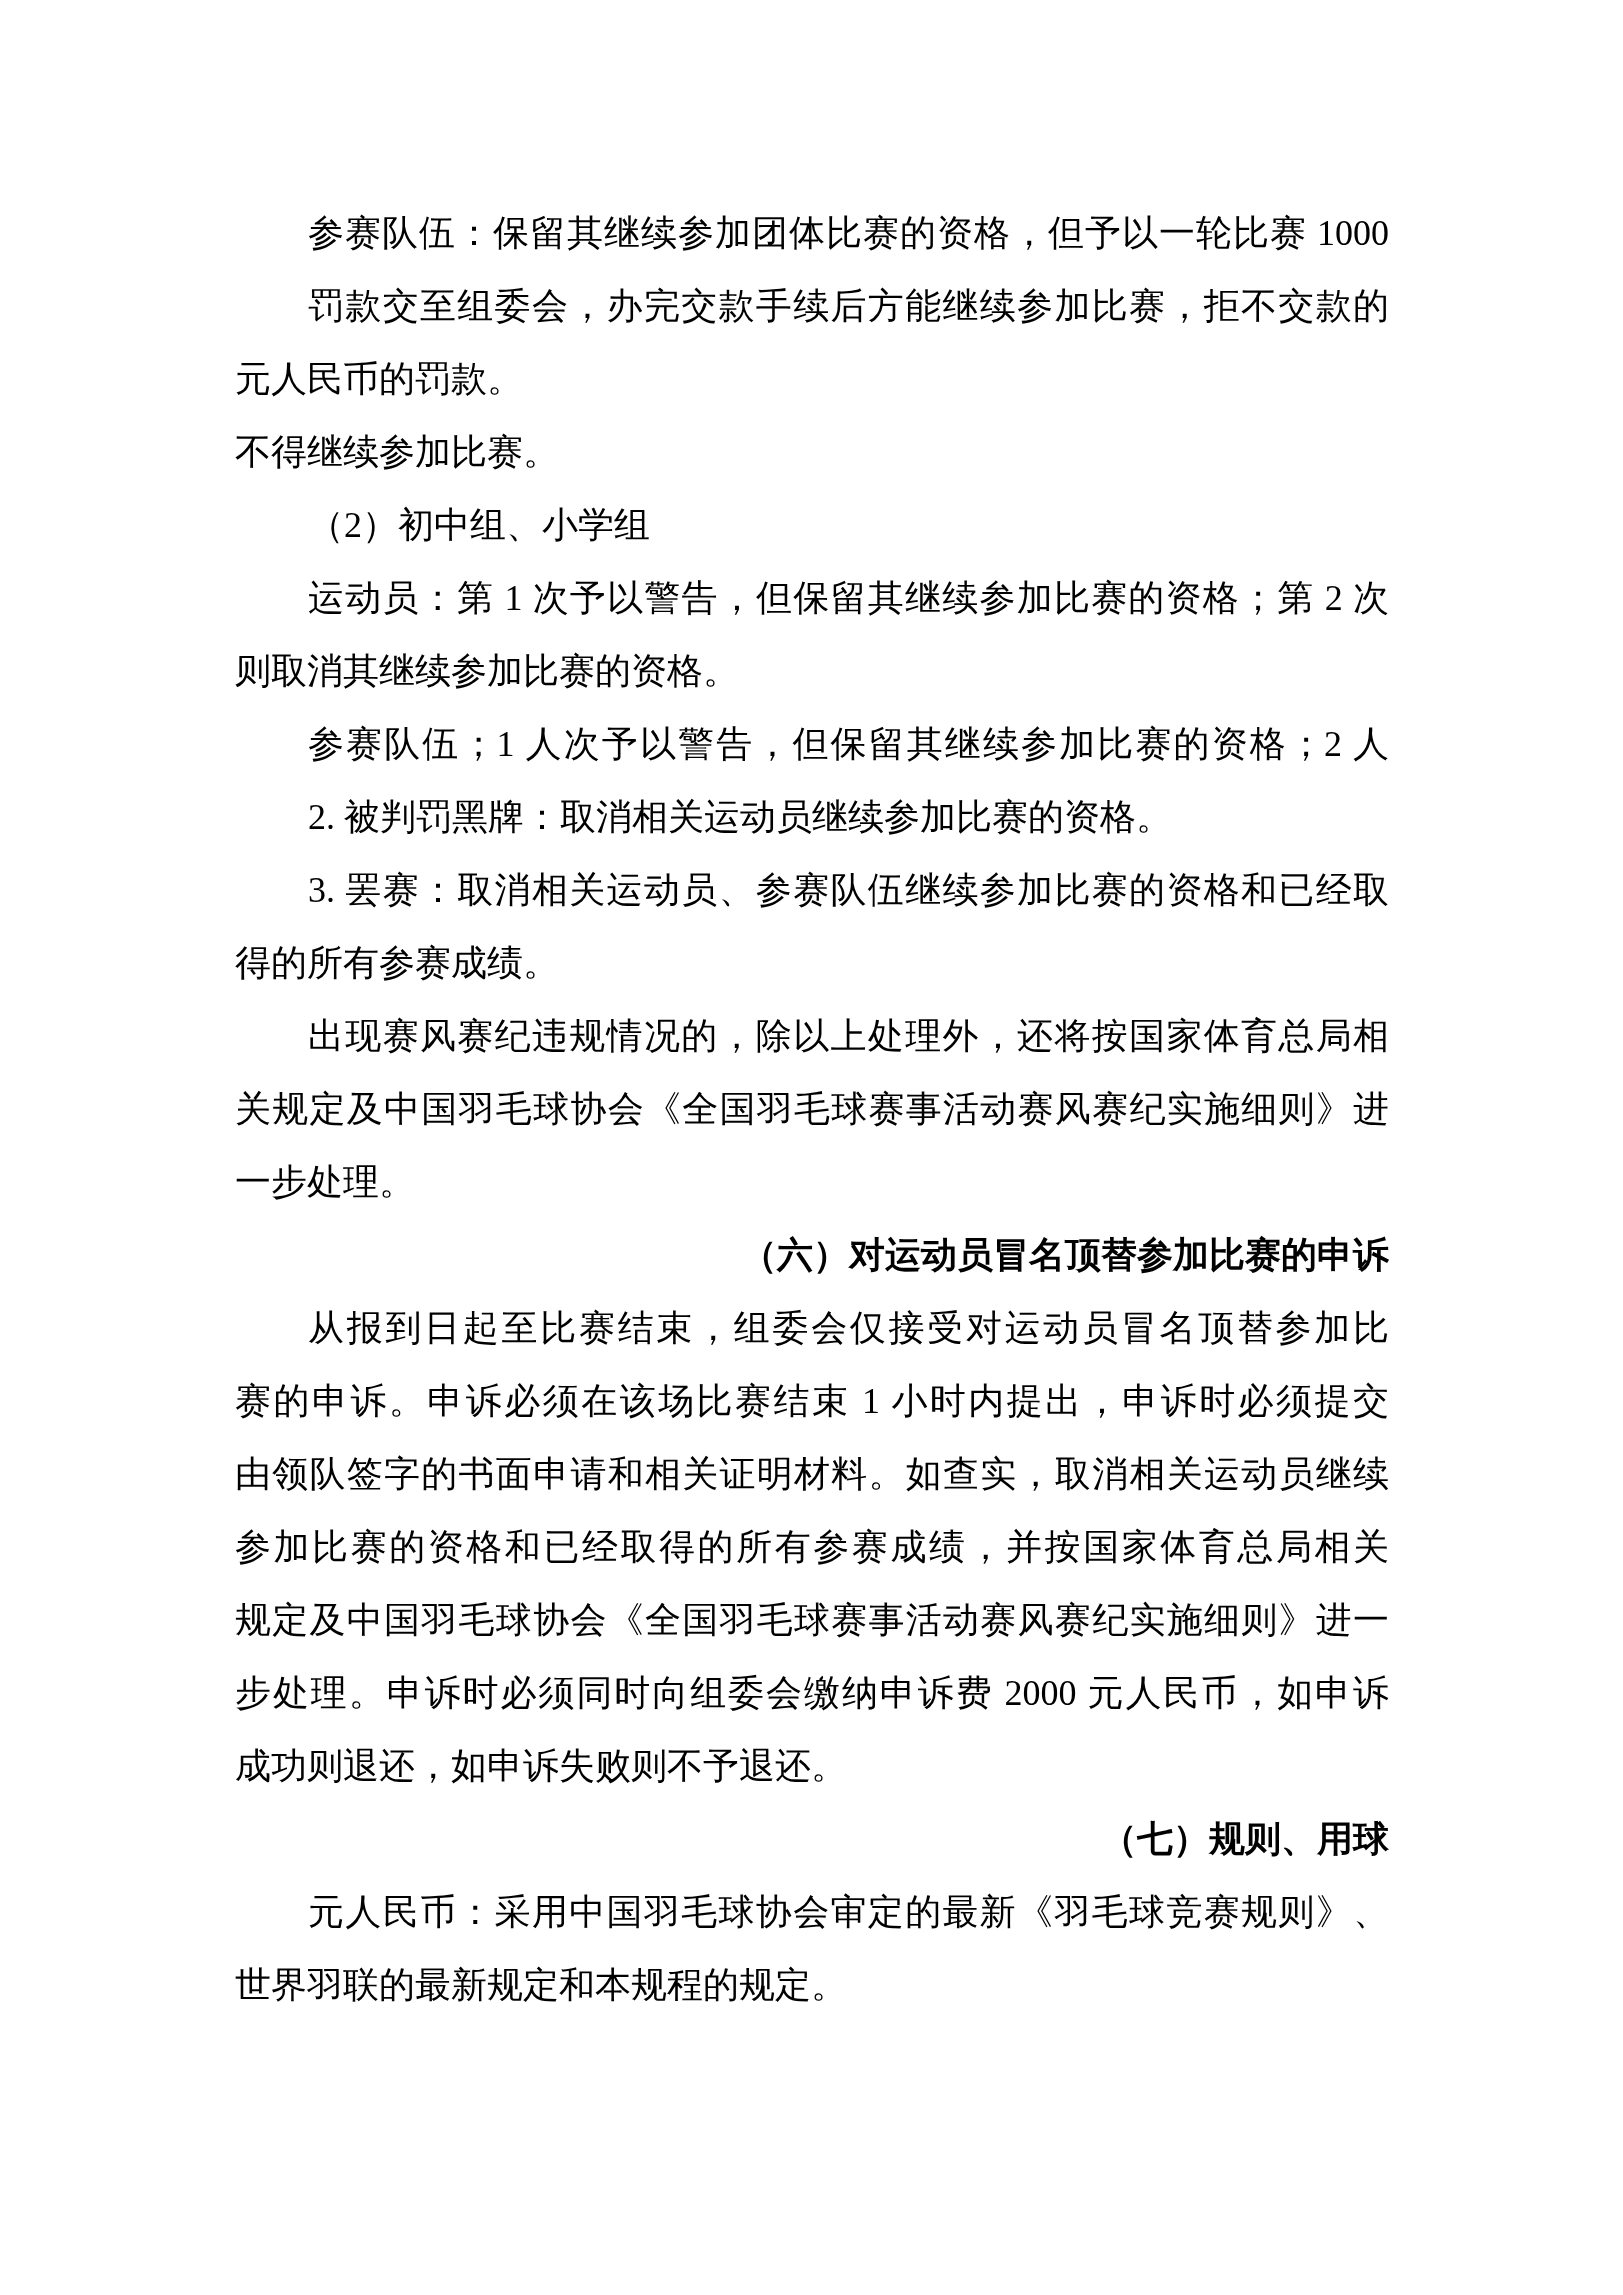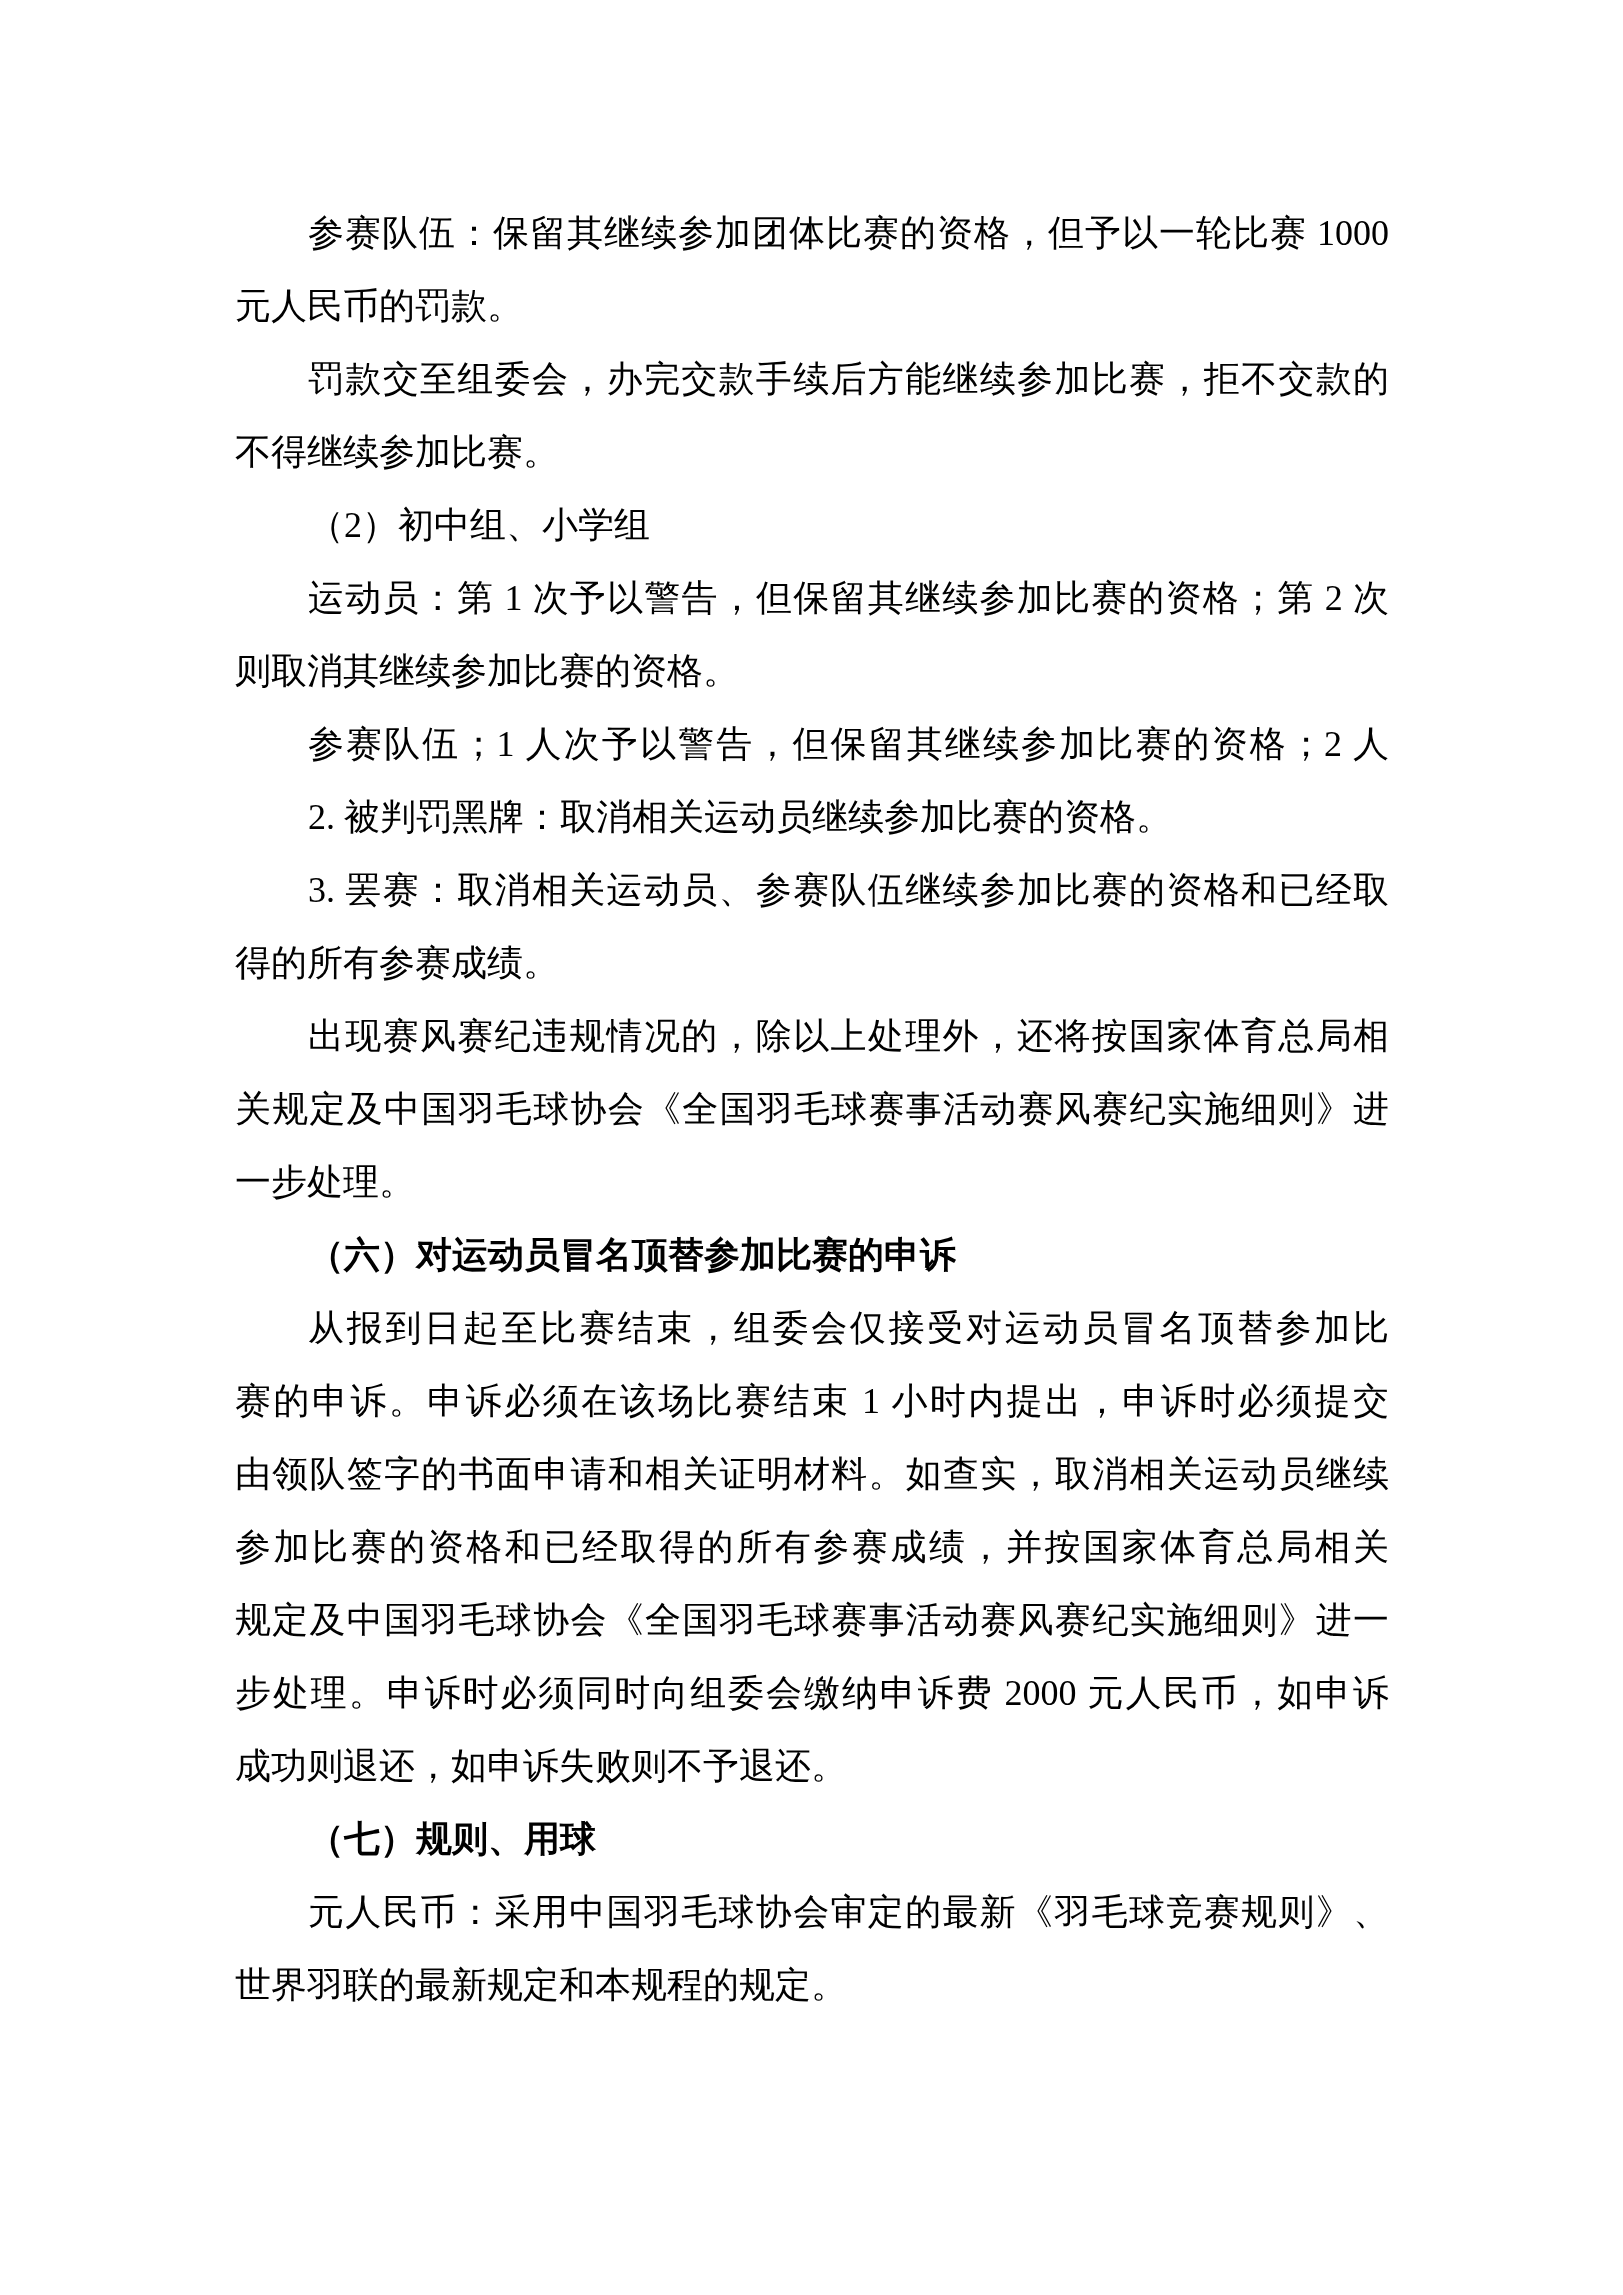--- a/index.html
+++ b/index.html
@@ -39,30 +39,31 @@
   .indent {
     text-indent: 73px;
   }
   
   .justify {
     text-align: justify;
     text-align-last: justify;
   }
   .heading {
     font-weight: bold;
+    text-align: right;
   }
 </style>
 </head>
 <body>
 
 <div class="page">
   <div class="content">
     <div class="line indent justify">参赛队伍：保留其继续参加团体比赛的资格，但予以一轮比赛 1000</div>
+    <div class="line indent justify">罚款交至组委会，办完交款手续后方能继续参加比赛，拒不交款的</div>
     <div class="line">元人民币的罚款。</div>
-    <div class="line indent justify">罚款交至组委会，办完交款手续后方能继续参加比赛，拒不交款的</div>
     <div class="line">不得继续参加比赛。</div>
     <div class="line indent">（2）初中组、小学组</div>
     <div class="line indent justify">运动员：第 1 次予以警告，但保留其继续参加比赛的资格；第 2 次</div>
     <div class="line">则取消其继续参加比赛的资格。</div>
     <div class="line indent justify">参赛队伍；1 人次予以警告，但保留其继续参加比赛的资格；2 人</div>
     <div class="line indent">2. 被判罚黑牌：取消相关运动员继续参加比赛的资格。</div>
     <div class="line indent justify">3. 罢赛：取消相关运动员、参赛队伍继续参加比赛的资格和已经取</div>
     <div class="line">得的所有参赛成绩。</div>
     <div class="line indent justify">出现赛风赛纪违规情况的，除以上处理外，还将按国家体育总局相</div>
     <div class="line justify">关规定及中国羽毛球协会《全国羽毛球赛事活动赛风赛纪实施细则》进</div>

